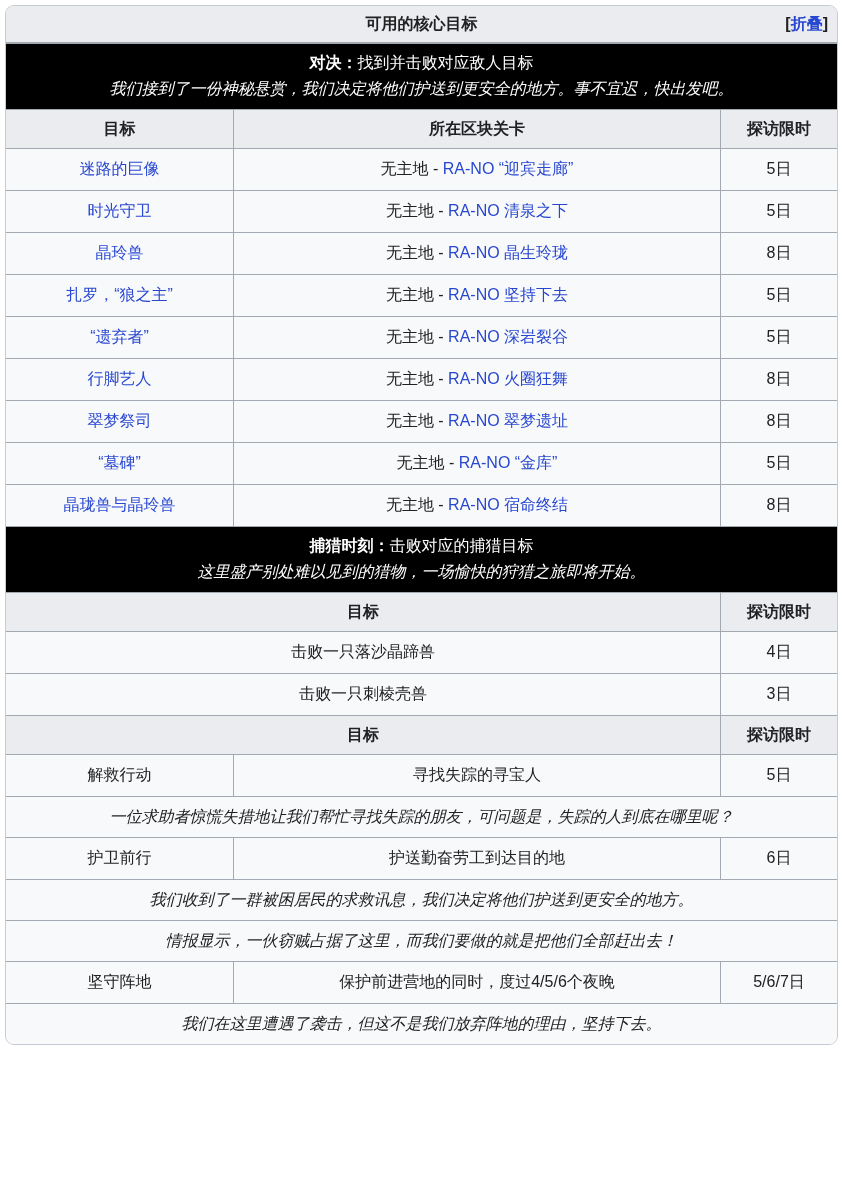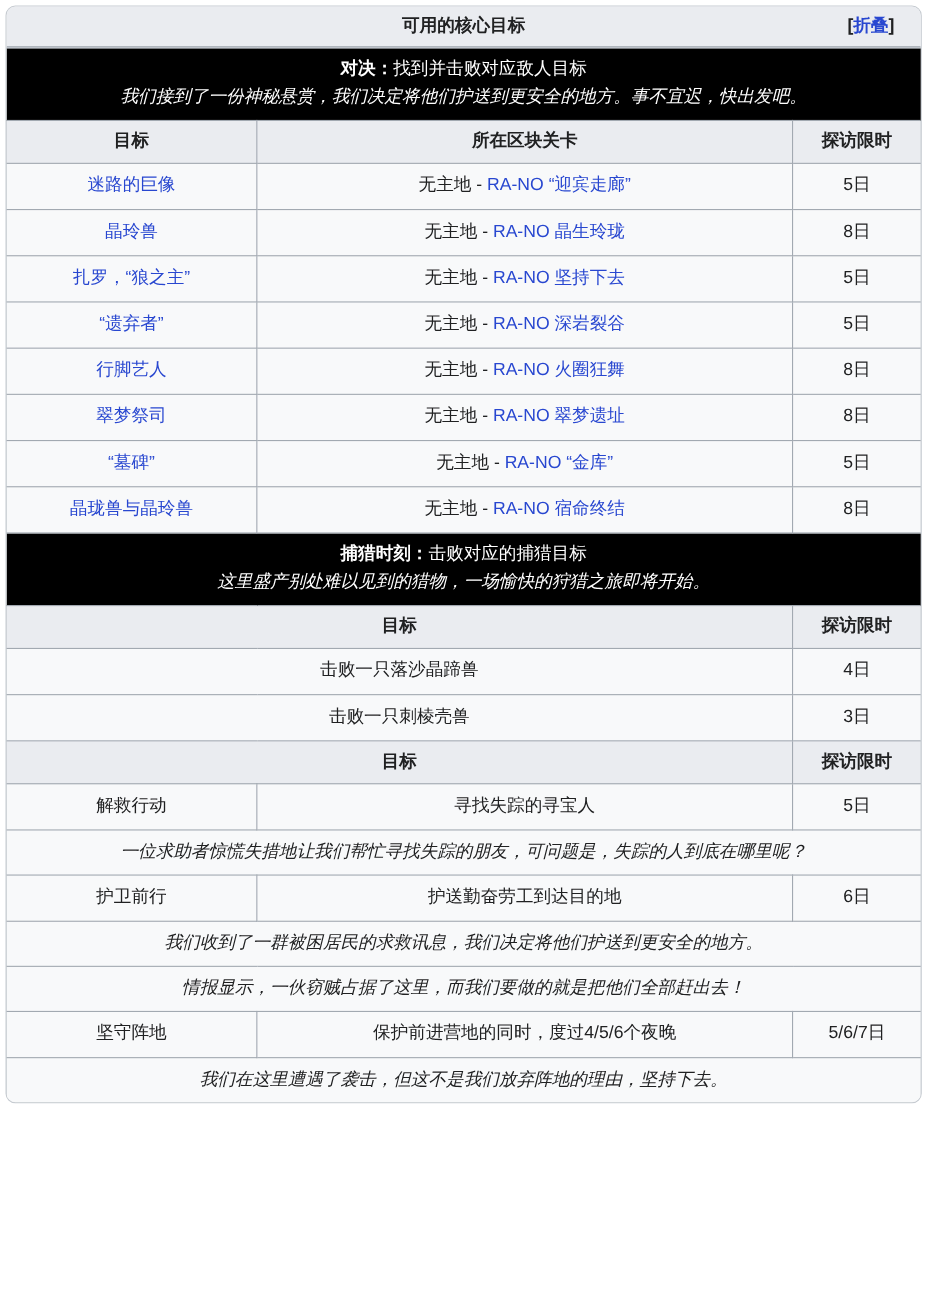--- a/index.html
+++ b/index.html
@@ -28,21 +28,21 @@
     position:relative;
     background:var(--header-bg);
     border-bottom:1px solid var(--border);
     text-align:center;
     font-weight:bold;
     padding:7px 10px;
     line-height:22px;
   }
   .collapse-toggle{
     position:absolute;
-    right:24px;top:7px;
+    right:9px;top:7px;
     font-weight:bold;
     cursor:pointer;
   }
   .collapse-toggle .bracket{color:var(--text);}
   .collapse-toggle .lbl{color:var(--link);}
   table{
     width:calc(100% + 2px);
     margin:0 -1px -1px -1px;
     border-collapse:collapse;
     table-layout:fixed;
@@ -106,20 +106,25 @@
       <th>所在区块关卡</th>
       <th>探访限时</th>
     </tr>
 
     <tr>
       <td><a class="wlink">迷路的巨像</a></td>
       <td><span>无主地 - </span><a class="wlink">RA-NO “迎宾走廊”</a></td>
       <td>5日</td>
     </tr>
     <tr>
+      <td><a class="wlink">时光守卫</a></td>
+      <td><span>无主地 - </span><a class="wlink">RA-NO 清泉之下</a></td>
+      <td>5日</td>
+    </tr>
+    <tr>
       <td><a class="wlink">晶玲兽</a></td>
       <td><span>无主地 - </span><a class="wlink">RA-NO 晶生玲珑</a></td>
       <td>8日</td>
     </tr>
     <tr>
       <td><a class="wlink">扎罗，“狼之主”</a></td>
       <td><span>无主地 - </span><a class="wlink">RA-NO 坚持下去</a></td>
       <td>5日</td>
     </tr>
     <tr>

